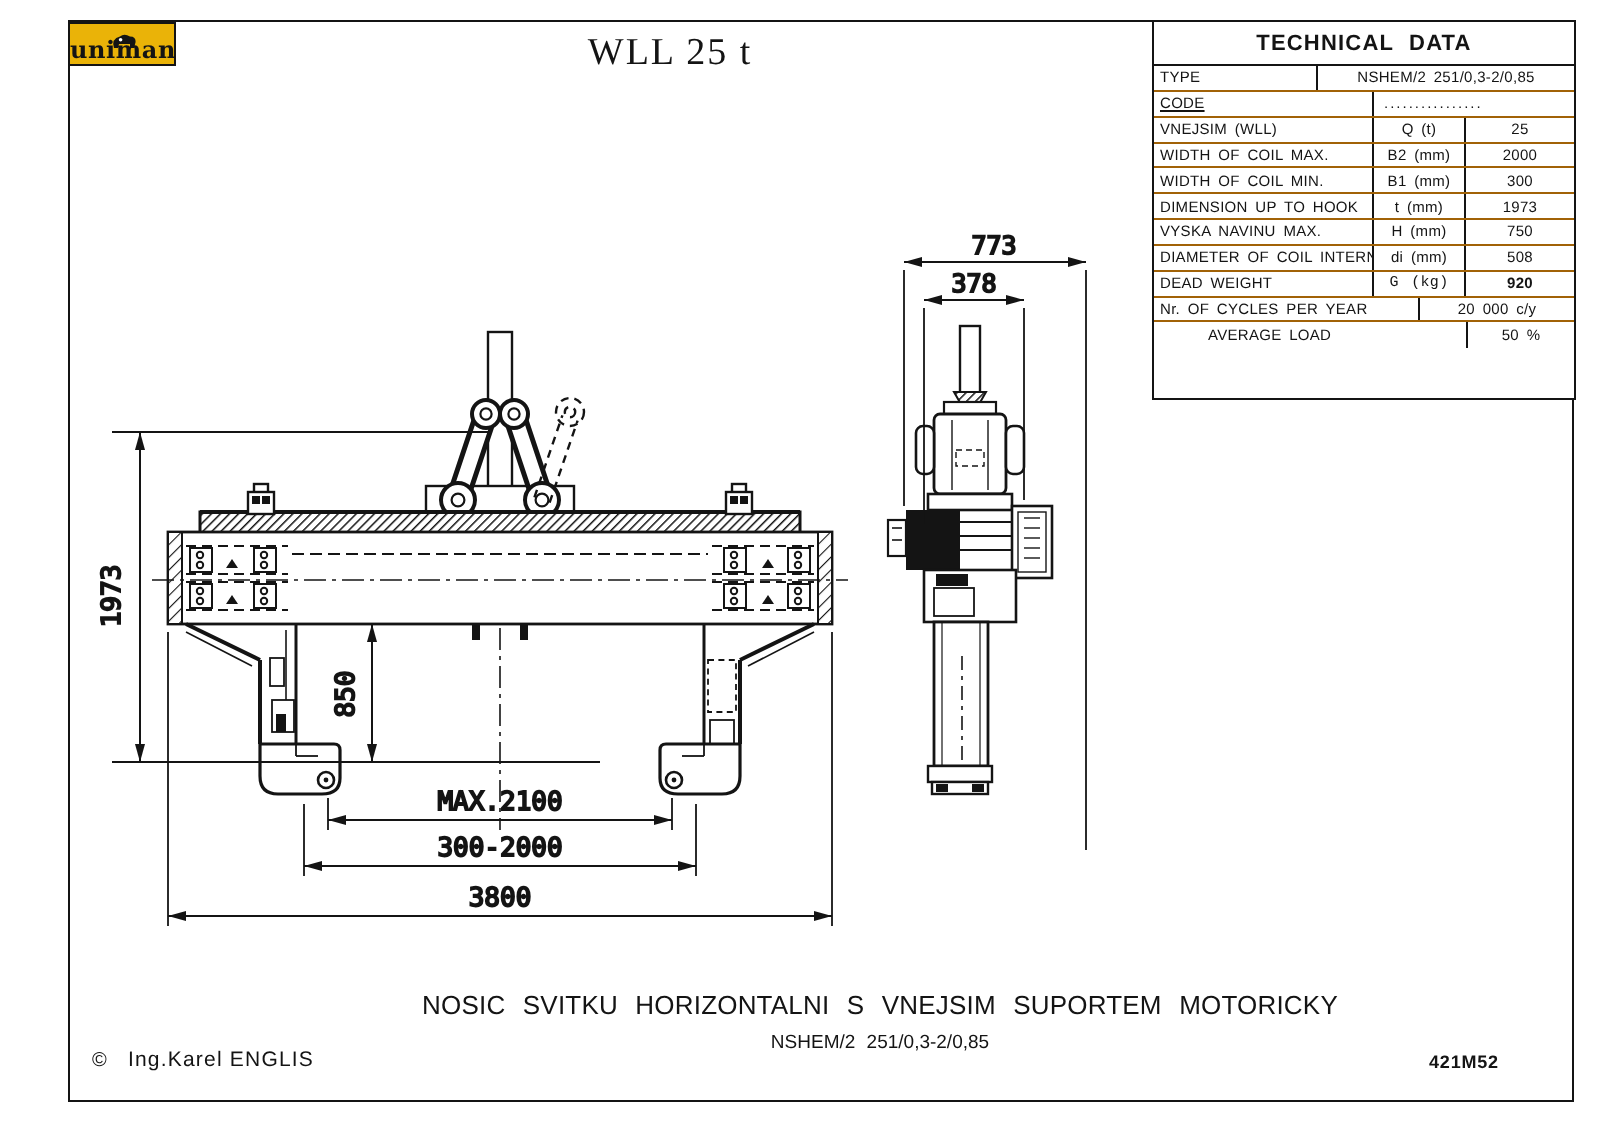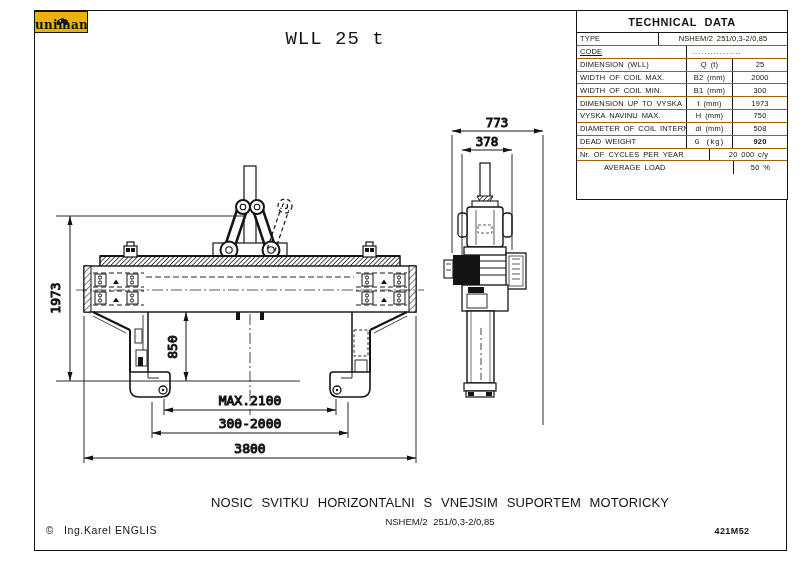--- a/index.html
+++ b/index.html
@@ -8,22 +8,22 @@
   .border-box{position:absolute;left:34px;top:10px;width:753px;height:541px;
               border:1.5px solid #141414;box-sizing:border-box;}
   
   .logo-box{position:absolute;left:34px;top:11px;width:54px;height:22px;
             border:1.3px solid #141414;box-sizing:border-box;background:#eab308;}
   .logo-text{position:absolute;left:0;bottom:0;width:100%;text-align:center;
              font-family:"DejaVu Serif",serif;font-weight:bold;font-size:12px;
              letter-spacing:.3px;line-height:13px;}
   .logo-mark{position:absolute;left:19px;top:0px;}
   
-  .main-title{position:absolute;left:260px;top:28px;width:150px;text-align:center;
-              font-family:Liberation Mono, monospace;font-size:19px;letter-spacing:1px;}
+  .main-title{position:absolute;left:260px;top:16px;width:150px;text-align:center;
+              font-family:Liberation Serif, serif;font-size:19px;letter-spacing:1px;}
   
   .tbl{position:absolute;left:576px;top:10px;width:212px;height:190px;
        border:1.5px solid #141414;box-sizing:border-box;background:#fff;}
   .tbl-title{height:22px;border-bottom:1.2px solid #141414;box-sizing:border-box;
              display:flex;align-items:center;justify-content:center;
              font-size:11px;font-weight:bold;letter-spacing:.6px;word-spacing:4px;}
   .tbl-row{display:flex;height:12.85px;border-bottom:1px solid #a16207;
            box-sizing:border-box;font-size:7.5px;letter-spacing:.15px;word-spacing:1.6px;
            align-items:stretch;}
   .tbl-row:last-child{border-bottom:none;margin-left:24px;}
@@ -70,36 +70,36 @@
     <div>
         <div class="tbl-row">
           <div class="tc tc-label" style="width: 82px;">TYPE</div>
           <div class="tc tc-val">NSHEM/2 251/0,3-2/0,85</div>
         </div>
         <div class="tbl-row">
           <div class="tc tc-label" style="width: 110px; text-decoration: underline;">CODE</div>
           <div class="tc tc-val left">................</div>
         </div>
         <div class="tbl-row">
-          <div class="tc tc-label" style="width: 110px;">DIMENSION (WLL)</div>
+          <div class="tc tc-label" style="width: 110px;">VNEJSIM (WLL)</div>
           <div class="tc tc-mid" style="width: 46px;">Q (t)</div>
           <div class="tc tc-val">25</div>
         </div>
         <div class="tbl-row">
           <div class="tc tc-label" style="width: 110px;">WIDTH OF COIL MAX.</div>
           <div class="tc tc-mid" style="width: 46px;">B2 (mm)</div>
           <div class="tc tc-val">2000</div>
         </div>
         <div class="tbl-row">
           <div class="tc tc-label" style="width: 110px;">WIDTH OF COIL MIN.</div>
           <div class="tc tc-mid" style="width: 46px;">B1 (mm)</div>
           <div class="tc tc-val">300</div>
         </div>
         <div class="tbl-row">
-          <div class="tc tc-label" style="width: 110px;">DIMENSION UP TO VYSKA</div>
+          <div class="tc tc-label" style="width: 110px;">DIMENSION UP TO HOOK</div>
           <div class="tc tc-mid" style="width: 46px;">t (mm)</div>
           <div class="tc tc-val">1973</div>
         </div>
         <div class="tbl-row">
           <div class="tc tc-label" style="width: 110px;">VYSKA NAVINU MAX.</div>
           <div class="tc tc-mid" style="width: 46px;">H (mm)</div>
           <div class="tc tc-val">750</div>
         </div>
         <div class="tbl-row">
           <div class="tc tc-label" style="width: 110px;">DIAMETER OF COIL INTERNAL</div>

